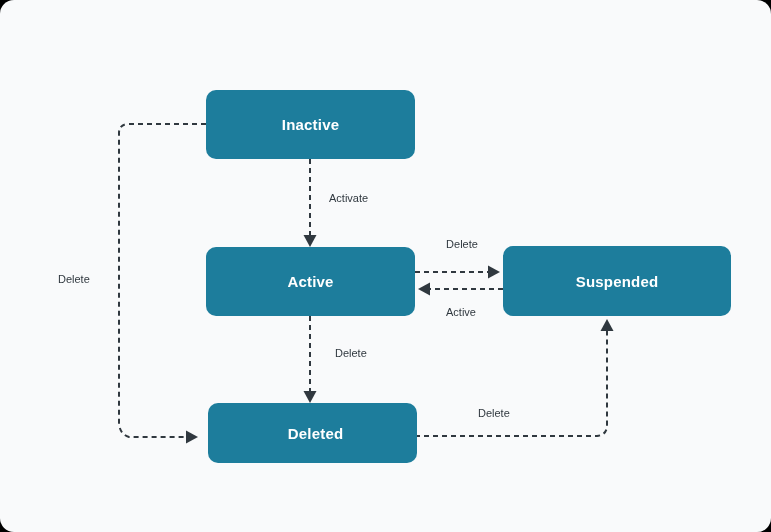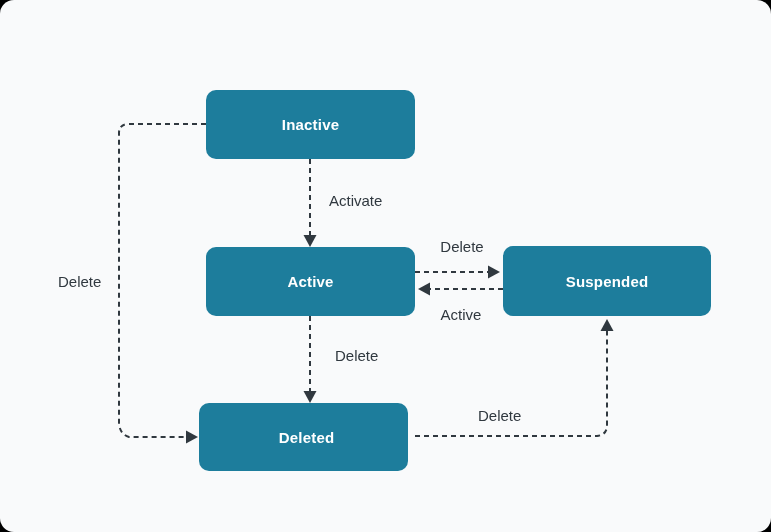--- a/index.html
+++ b/index.html
@@ -26,25 +26,25 @@
     position:absolute;
     background:var(--state-fill);
     border-radius:10px;
     color:var(--state-text);
     display:flex;align-items:center;justify-content:center;
     font-size:15px;font-weight:700;
     letter-spacing:.2px;
   }
   .state-inactive {left:206px;top:90px; width:209px;height:69px;}
   .state-active   {left:206px;top:247px;width:209px;height:69px;}
-  .state-suspended{left:503px;top:246px;width:208px;height:70px;}
-  .state-deleted  {left:199px;top:403px;width:209px;height:68px;padding-left:6px;}
+  .state-suspended{left:503px;top:246px;width:228px;height:70px;}
+  .state-deleted  {left:208px;top:403px;width:209px;height:60px;padding-left:6px;}
   .edge-label{
     position:absolute;
-    font-size:15px;color:var(--label-text);
+    font-size:11px;color:var(--label-text);
     white-space:nowrap;
   }
   .label-activate      {left:329px;top:192px;}
   .label-suspend       {left:423px;top:238px;width:78px;text-align:center;}
   .label-resume        {left:433px;top:306px;width:56px;text-align:center;}
   .label-delete-mid    {left:335px;top:347px;}
   .label-delete-left   {left:58px; top:273px;}
   .label-delete-bottom {left:478px;top:407px;}
 </style>
 </head>

